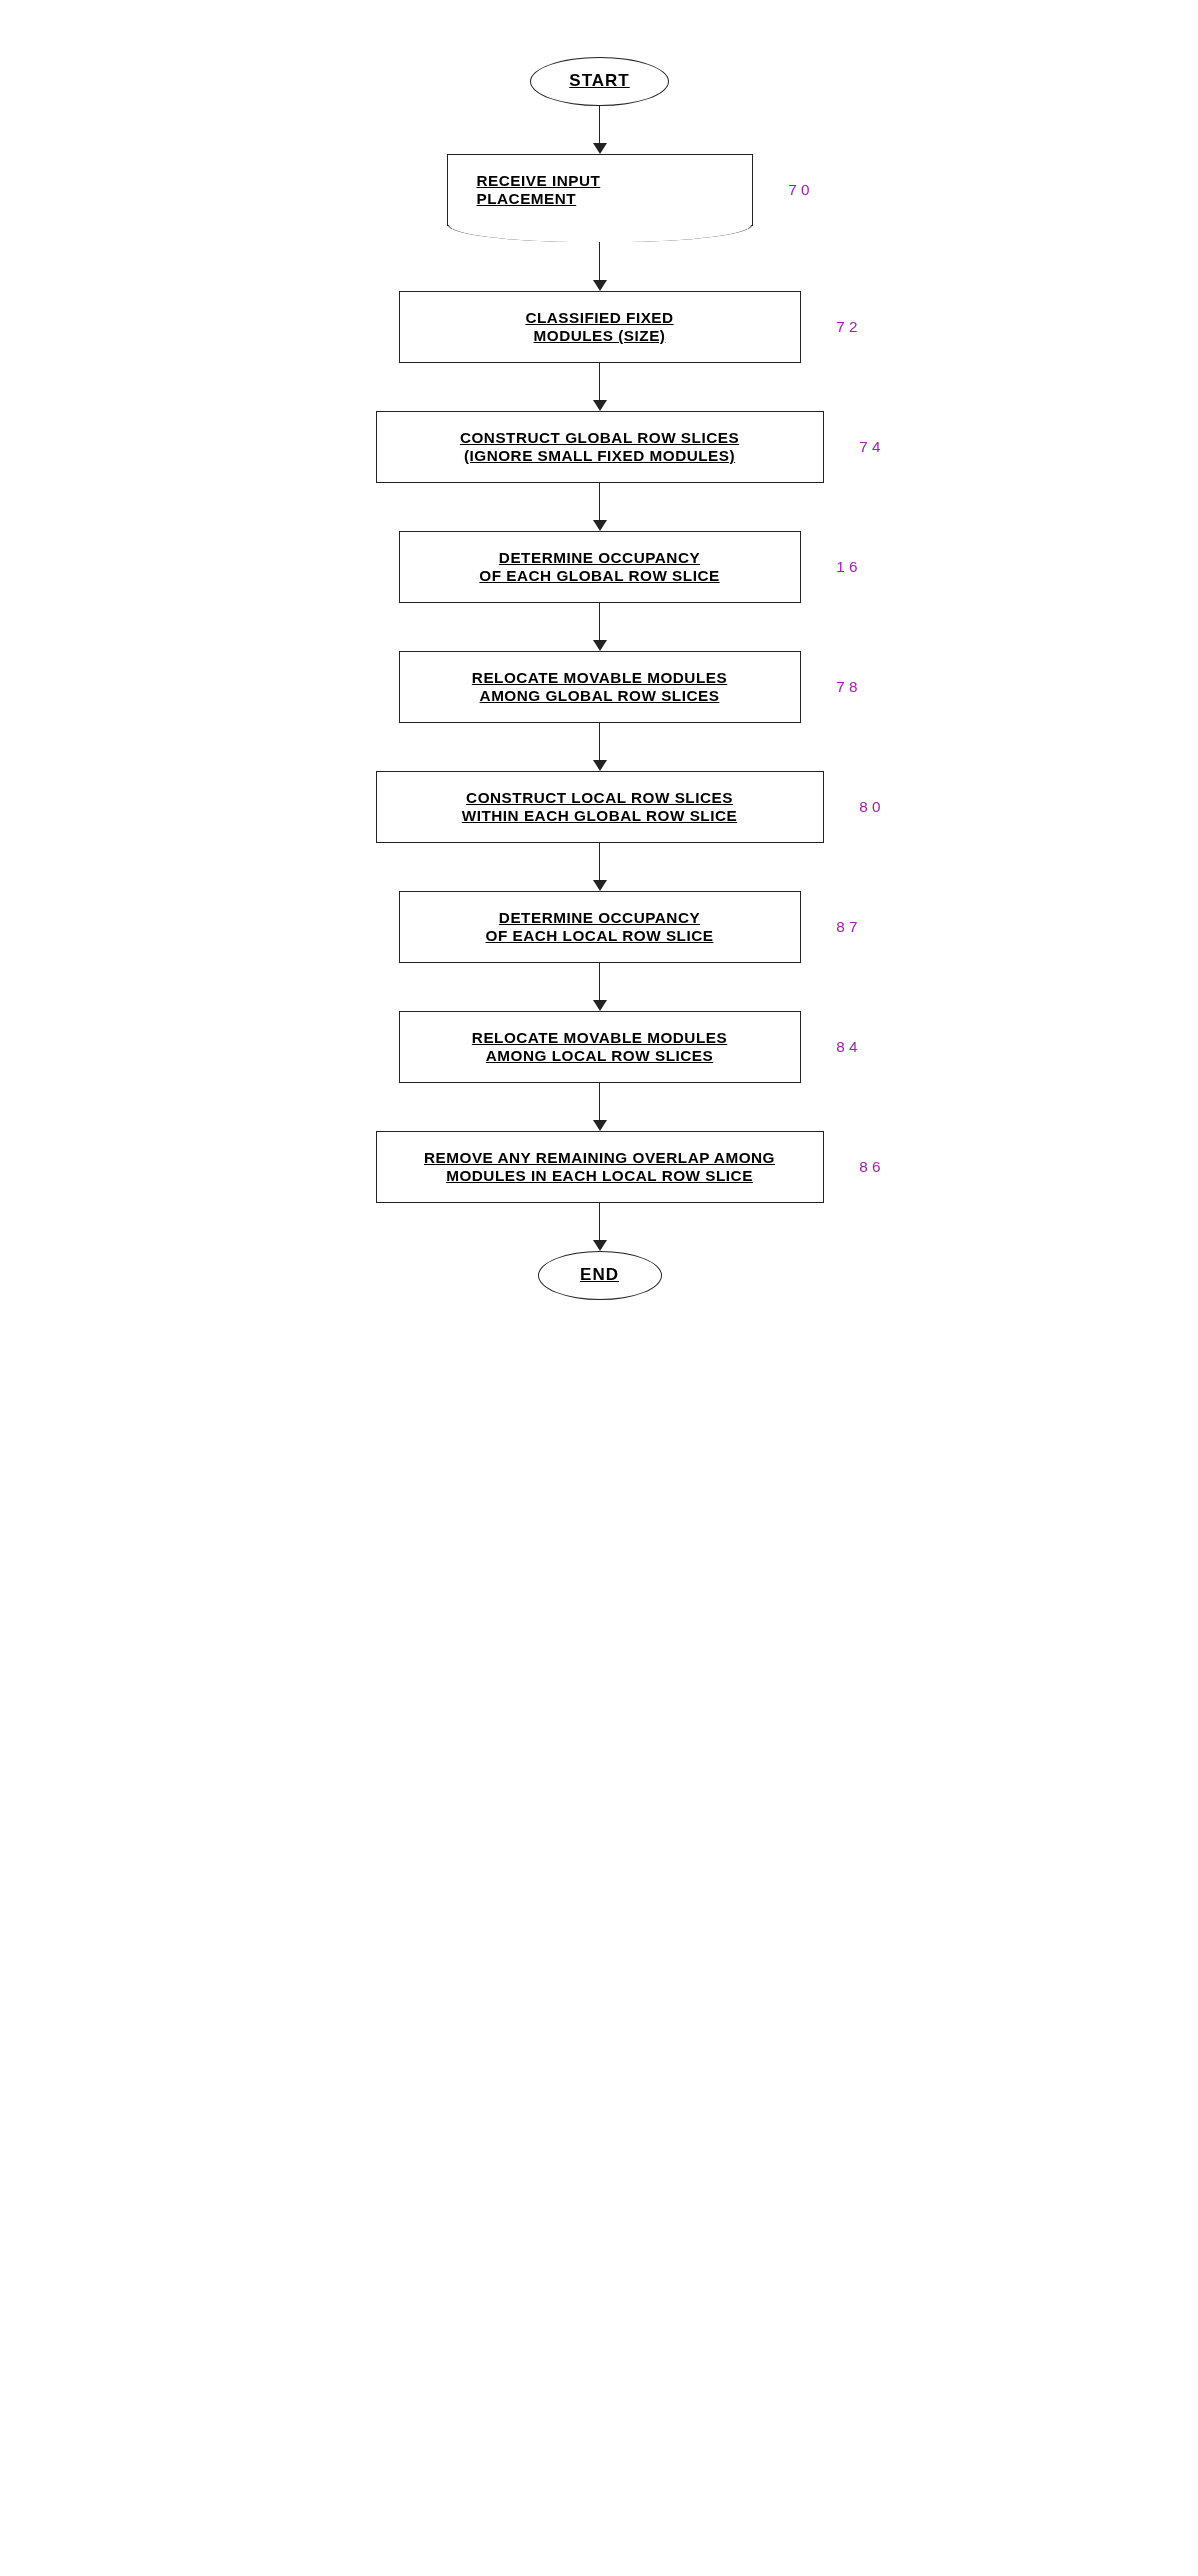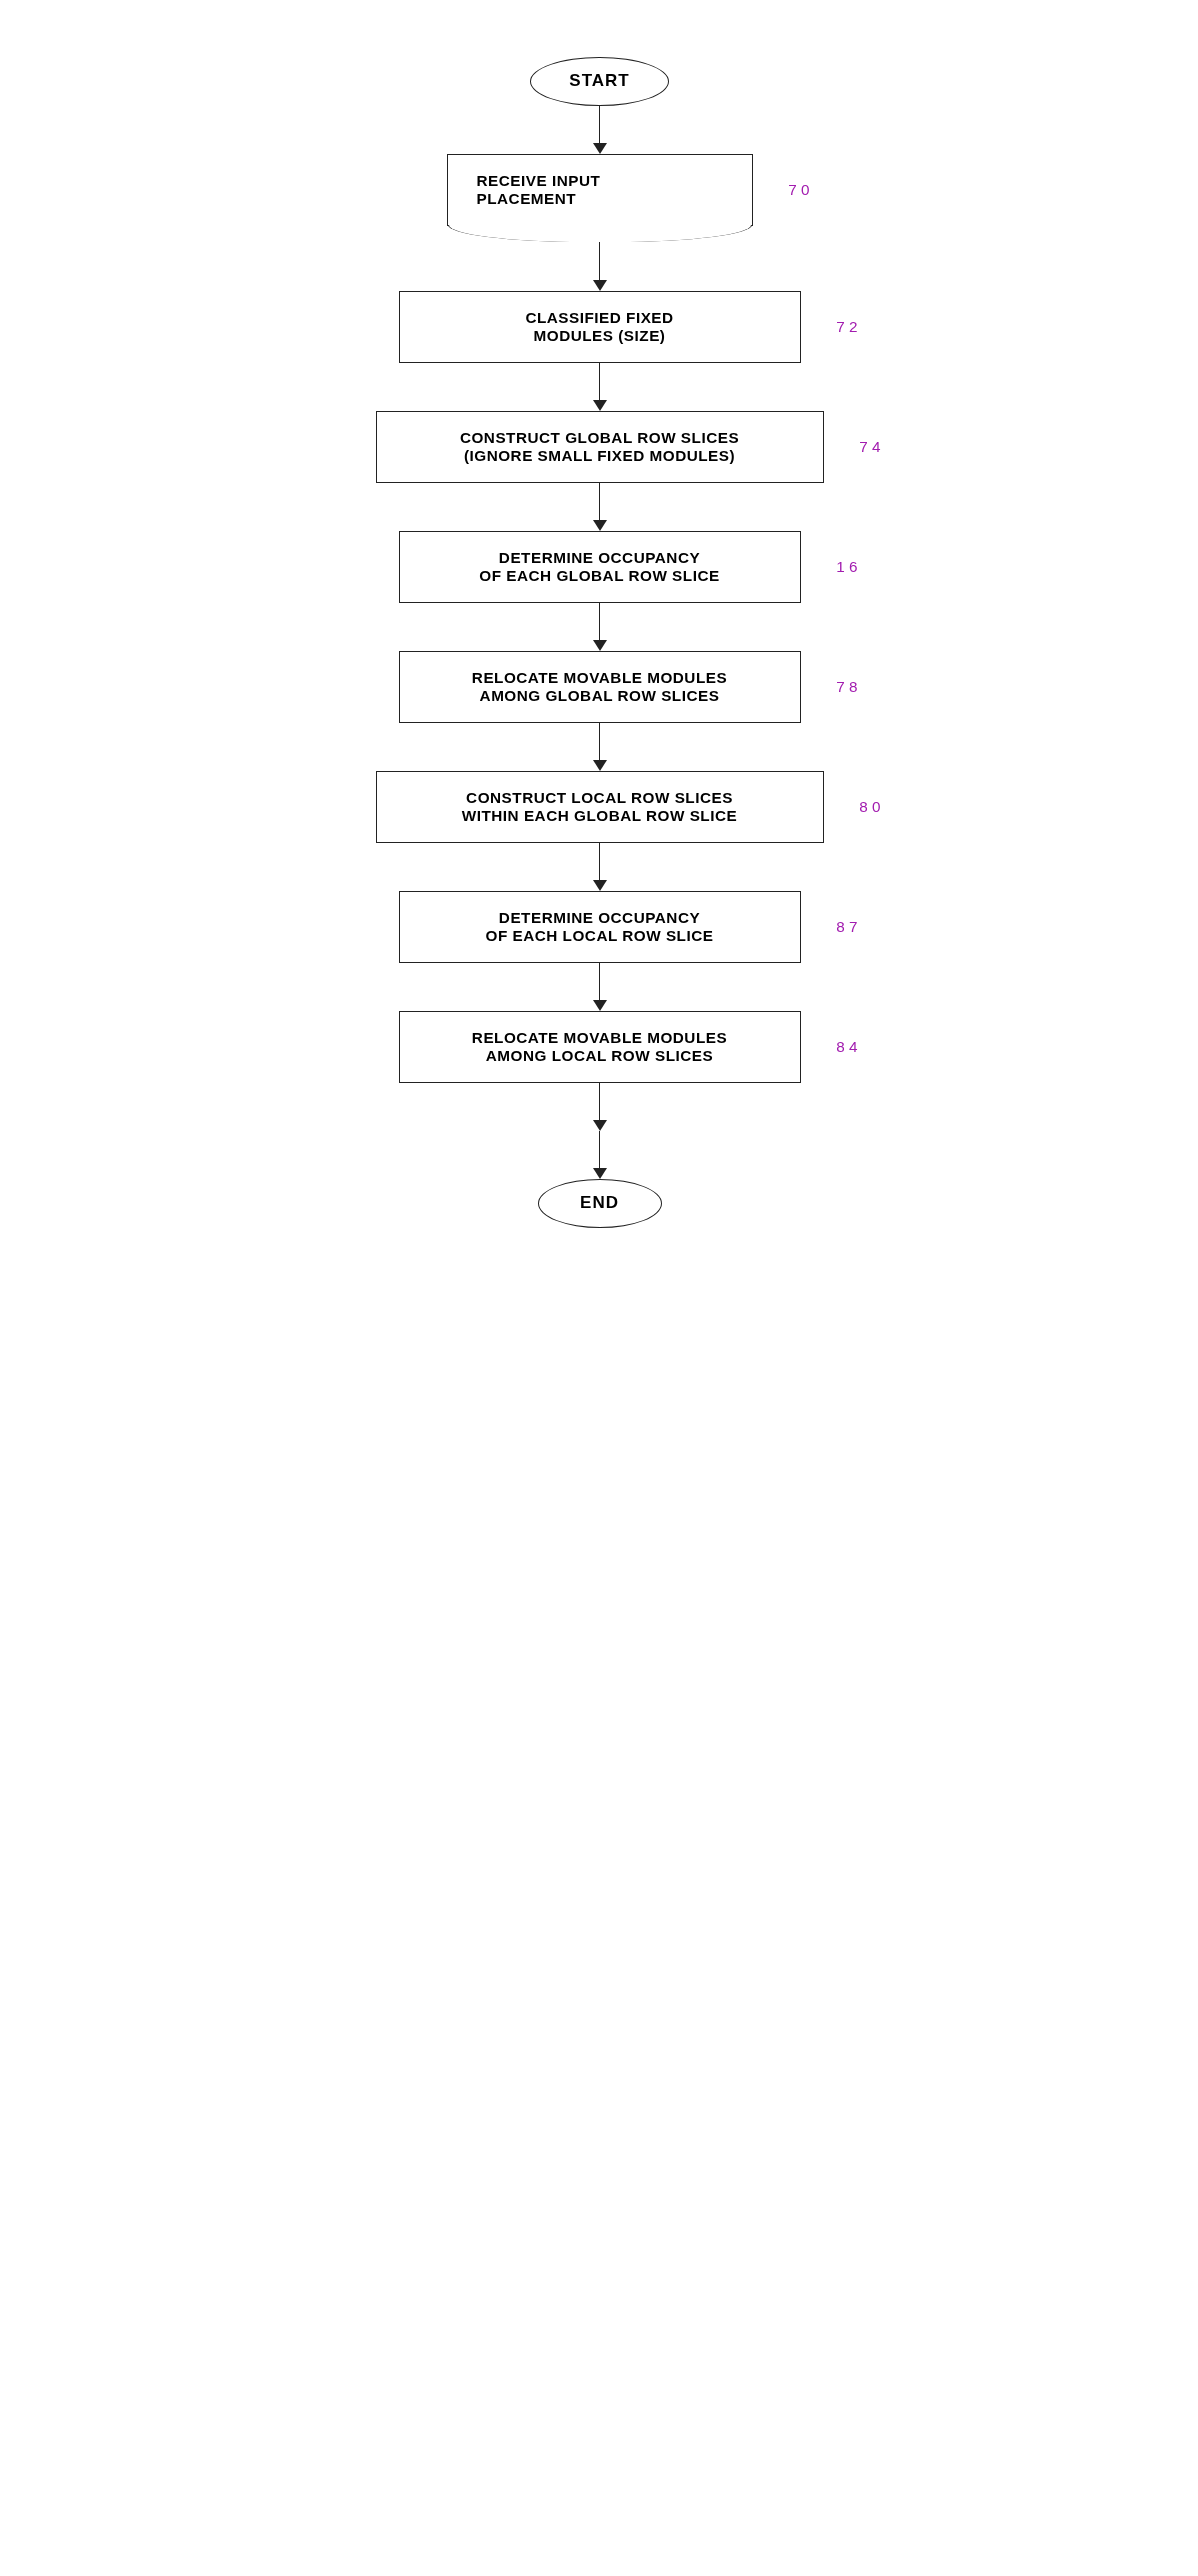--- a/index.html
+++ b/index.html
@@ -92,20 +92,21 @@
       border-left: 7.7px solid transparent;
       border-right: 7.7px solid transparent;
       border-top: 11.5px solid #222;
     }
     
     .step-container {
       position: relative;
       display: flex;
       align-items: center;
       justify-content: center;
+      text-decoration: underline;
     }
     .step-label {
       position: absolute;
       right: -57px;
       font-size: 15.3px;
       color: #a21caf;
       white-space: nowrap;
     }
     
     .arrow-after-doc {
@@ -215,20 +216,26 @@
       RELOCATE MOVABLE MODULES<br>AMONG LOCAL ROW SLICES
     </div>
     <span class="step-label">8 4</span>
   </div>
 
   <div class="arrow">
     <div class="line"></div>
     <div class="head"></div>
   </div>
 
+  <div class="step-container">
+    <div class="rect wide">
+      REMOVE ANY REMAINING OVERLAP AMONG<br>MODULES IN EACH LOCAL ROW SLICE
+    </div>
+    <span class="step-label">8 6</span>
+  </div>
 
   <div class="arrow">
     <div class="line"></div>
     <div class="head"></div>
   </div>
 
   <div class="step-container">
     <div class="oval">END</div>
   </div>
 

